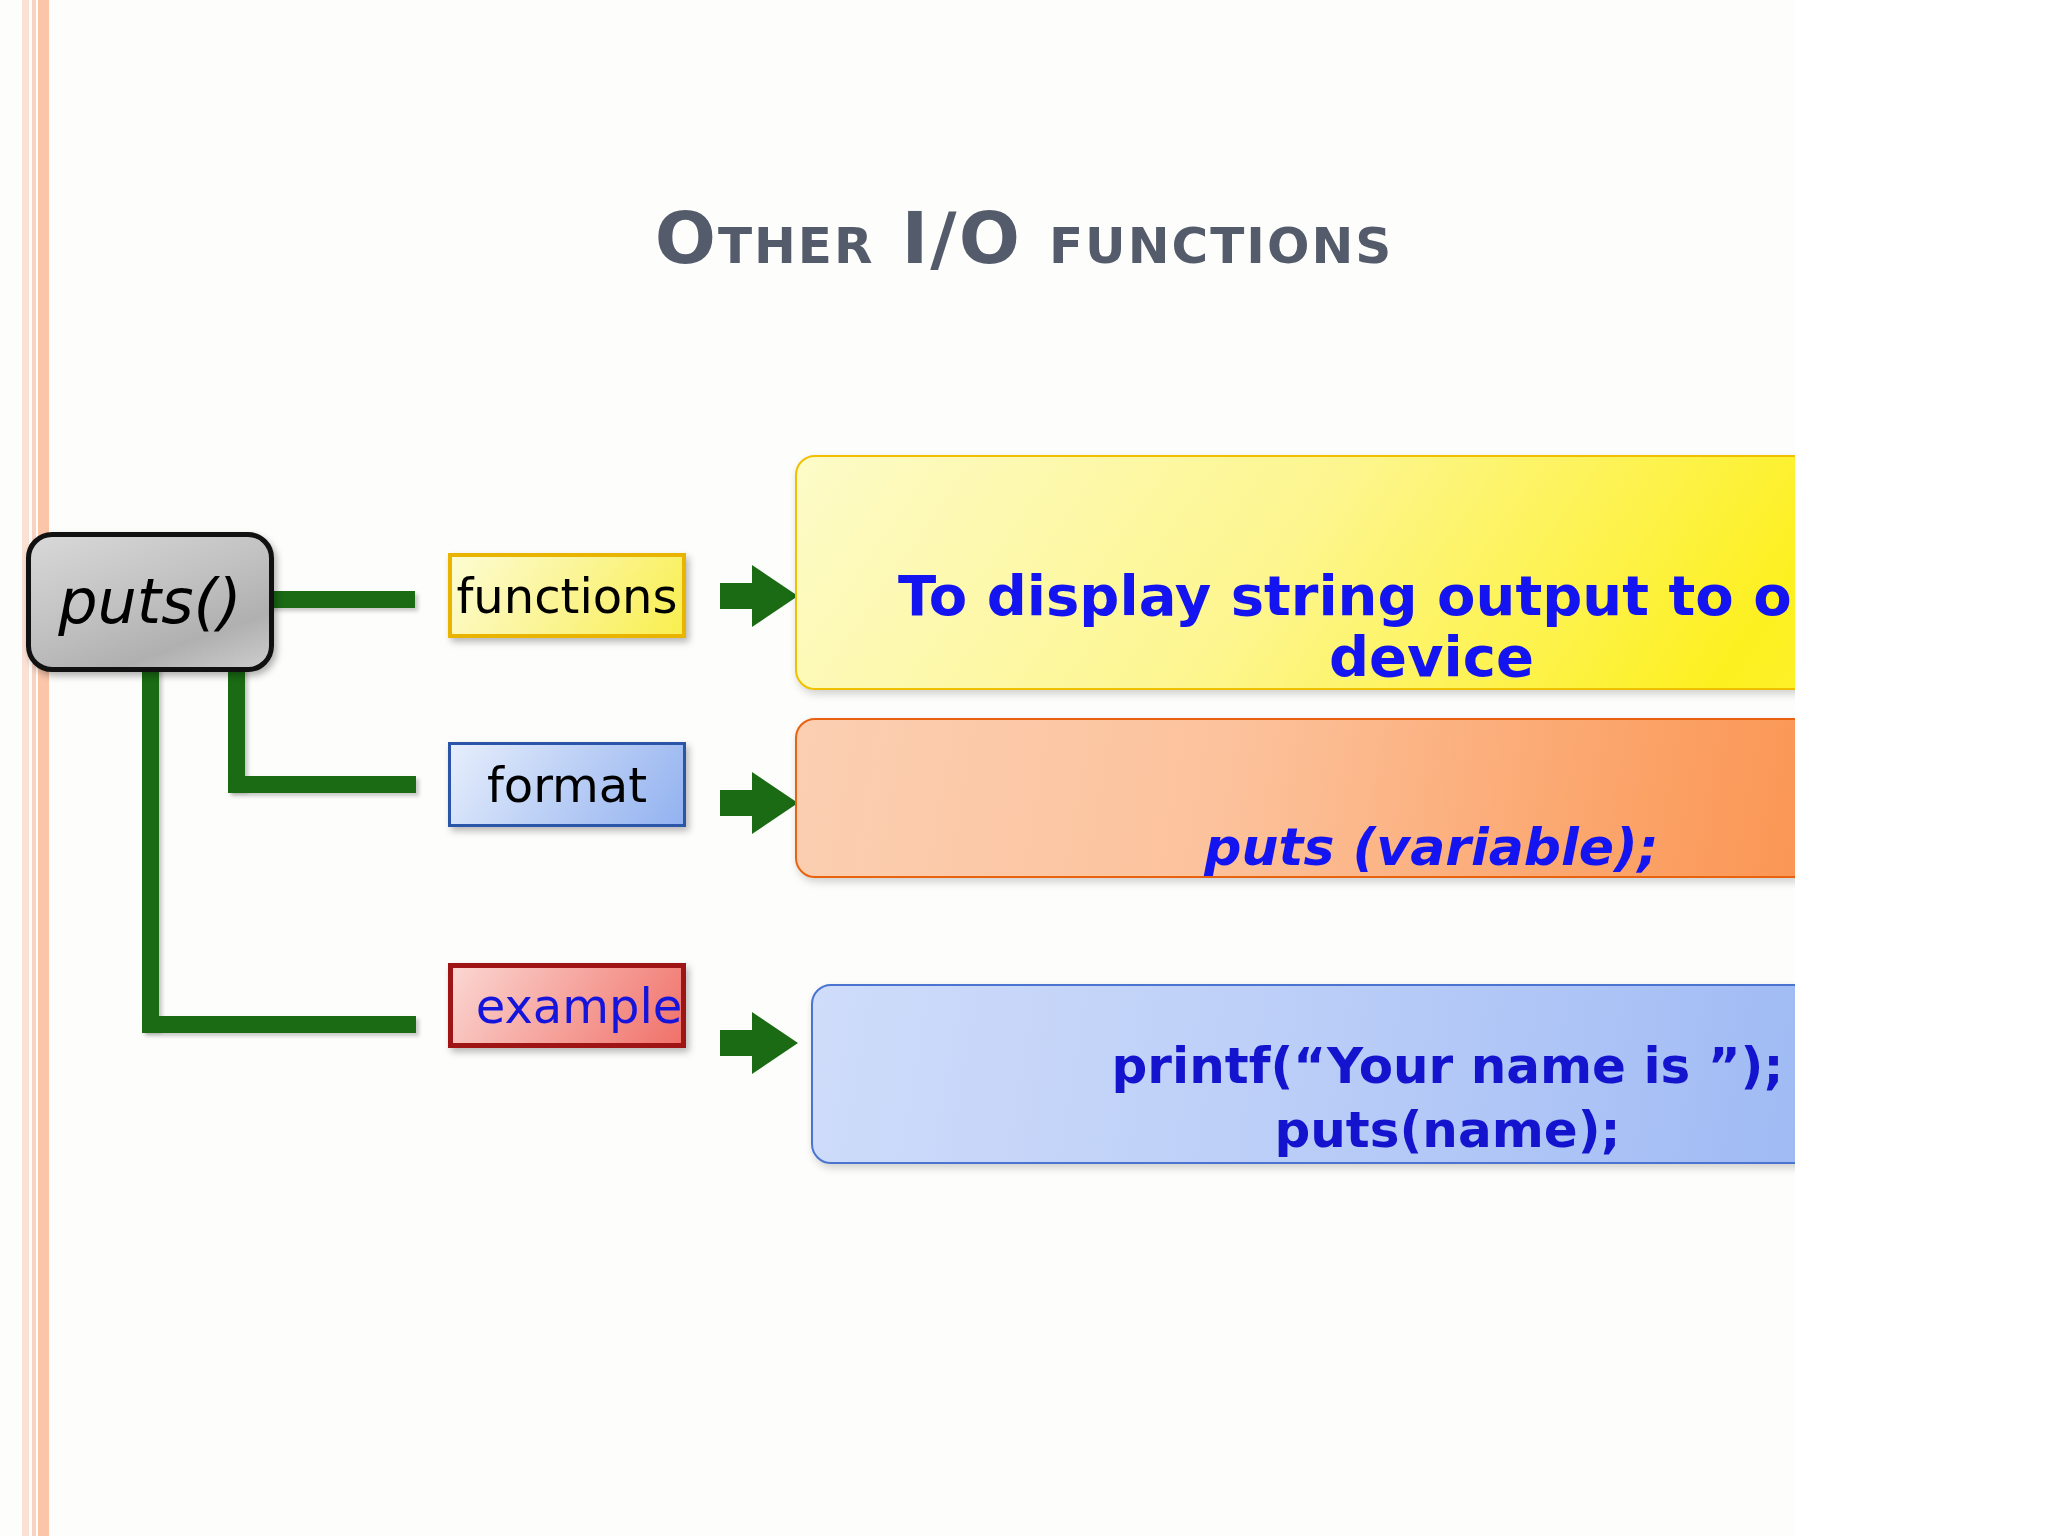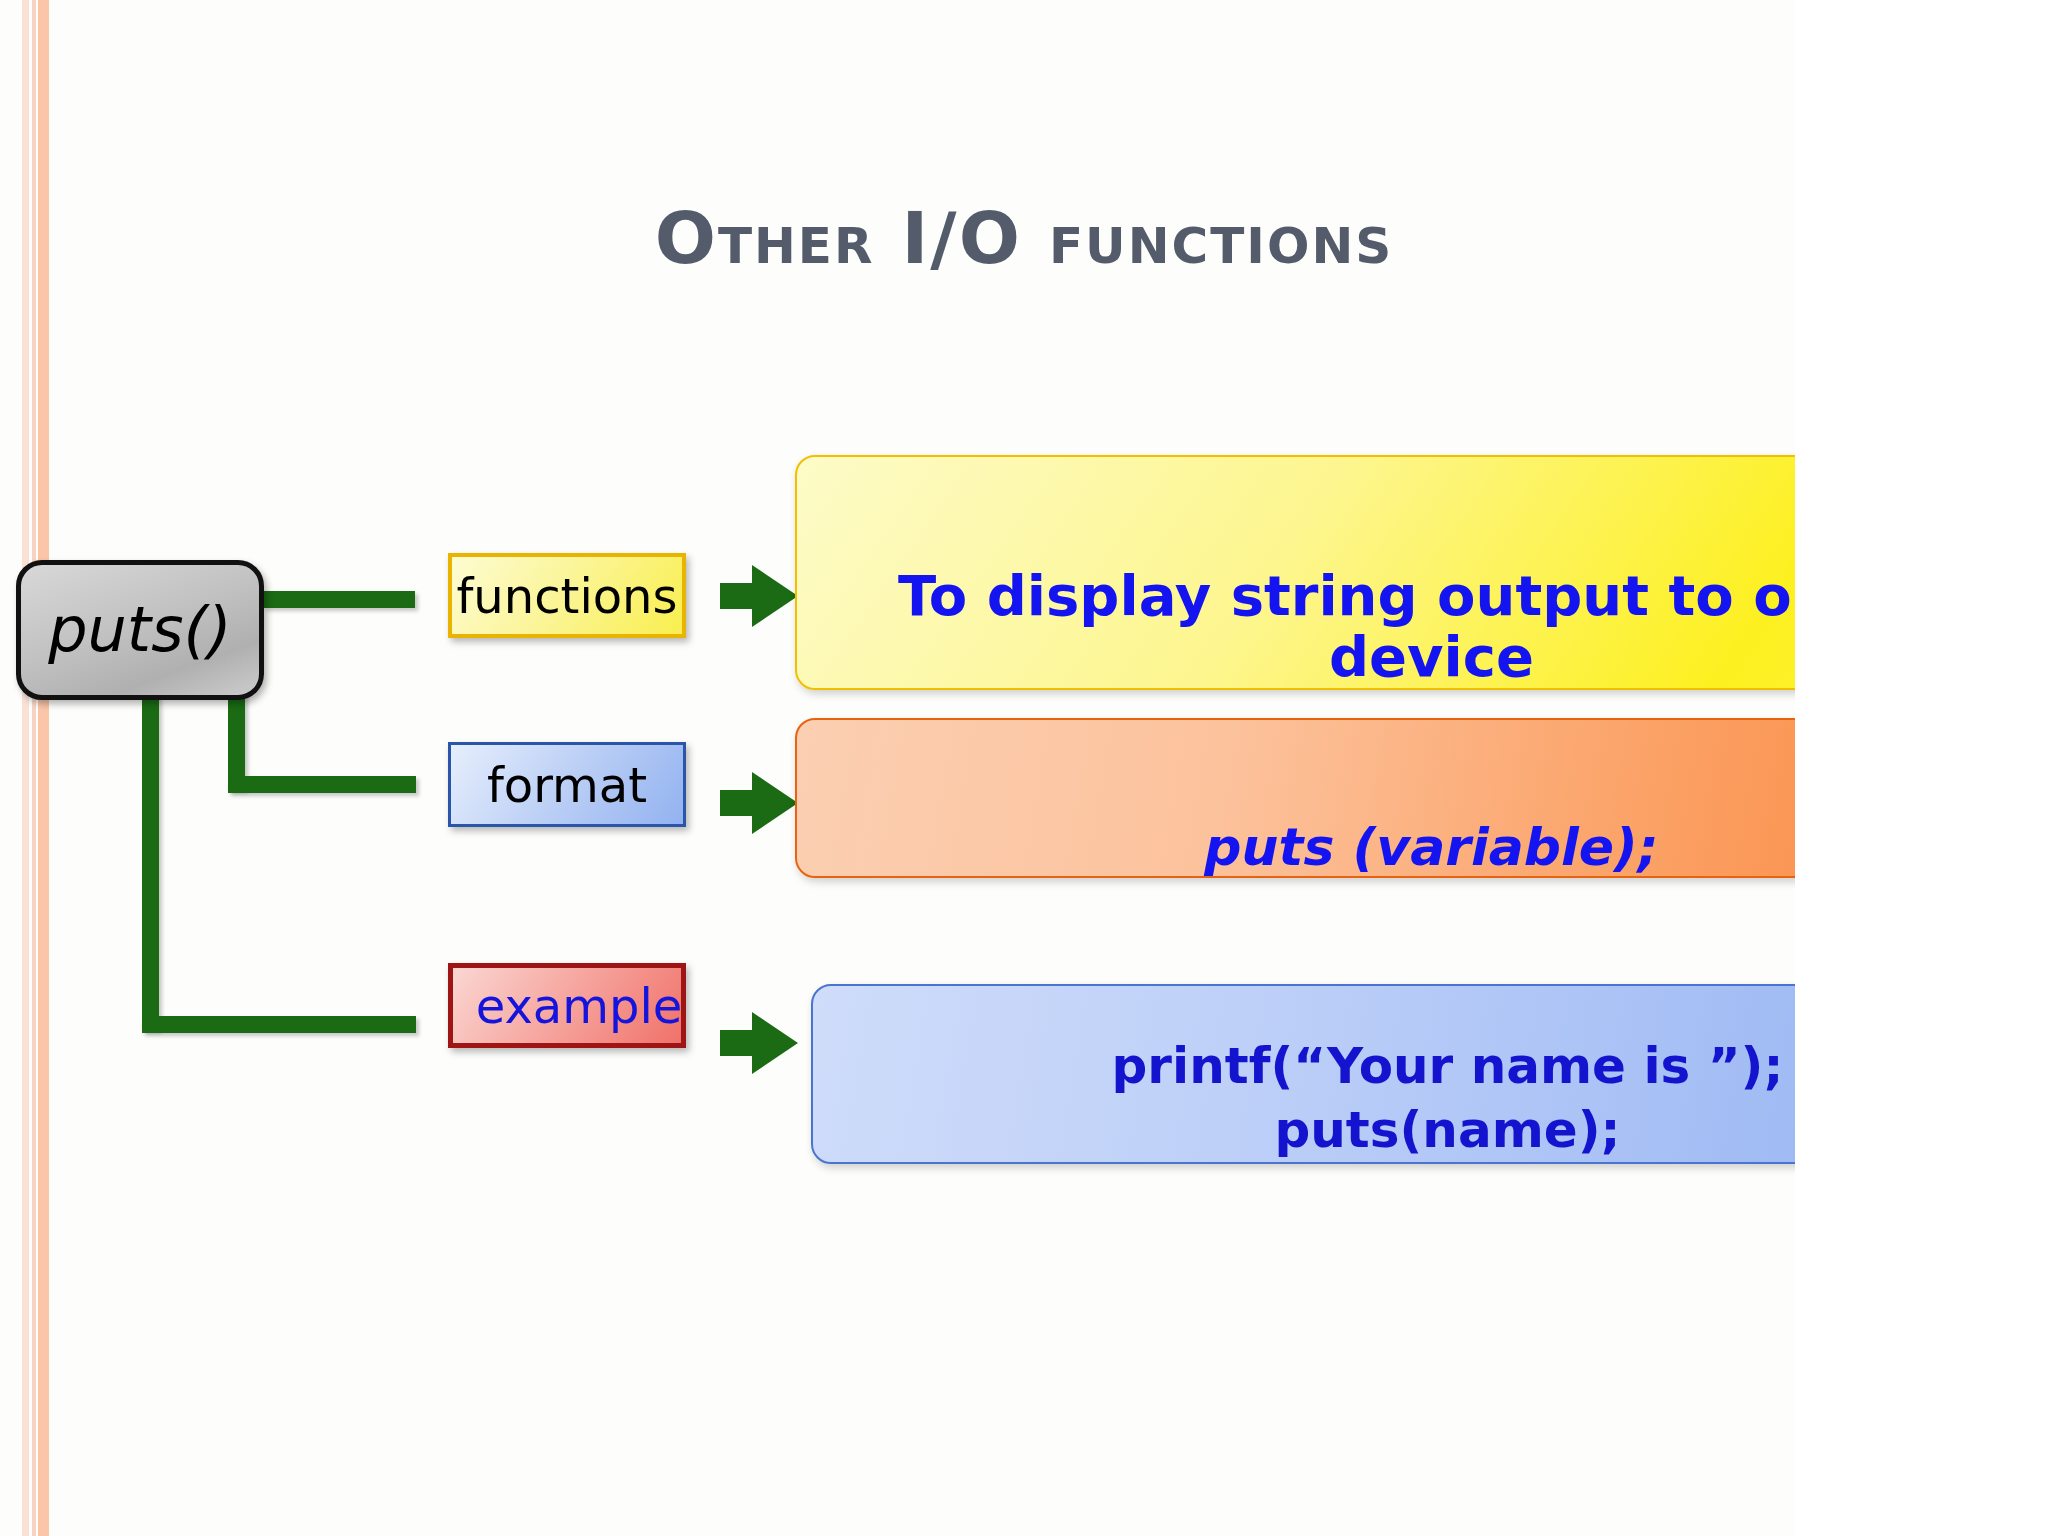--- a/index.html
+++ b/index.html
@@ -50,32 +50,31 @@
     font-weight: bold;
     font-size: 72px;
     font-variant: small-caps;
     letter-spacing: 2px;
     white-space: nowrap;
   }
 
   
   #root-node {
     position: absolute;
-    left: 16px;
+    left: 26px;
     top: 532px;
     width: 238px;
     height: 130px;
     border: 5px solid #111111;
     border-radius: 26px;
     background: linear-gradient(160deg, #d8d8d8 0%, #c2c2c2 45%, #b0b0b0 75%, #cccccc 100%);
     box-shadow: 3px 4px 7px rgba(0,0,0,0.30);
     display: flex;
     align-items: center;
     justify-content: center;
-    margin-top: 28px;
   }
   #root-node-label {
     font-family: "DejaVu Sans", sans-serif;
     font-style: italic;
     font-size: 62px;
     color: #000000;
     line-height: 1;
   }
 
   

